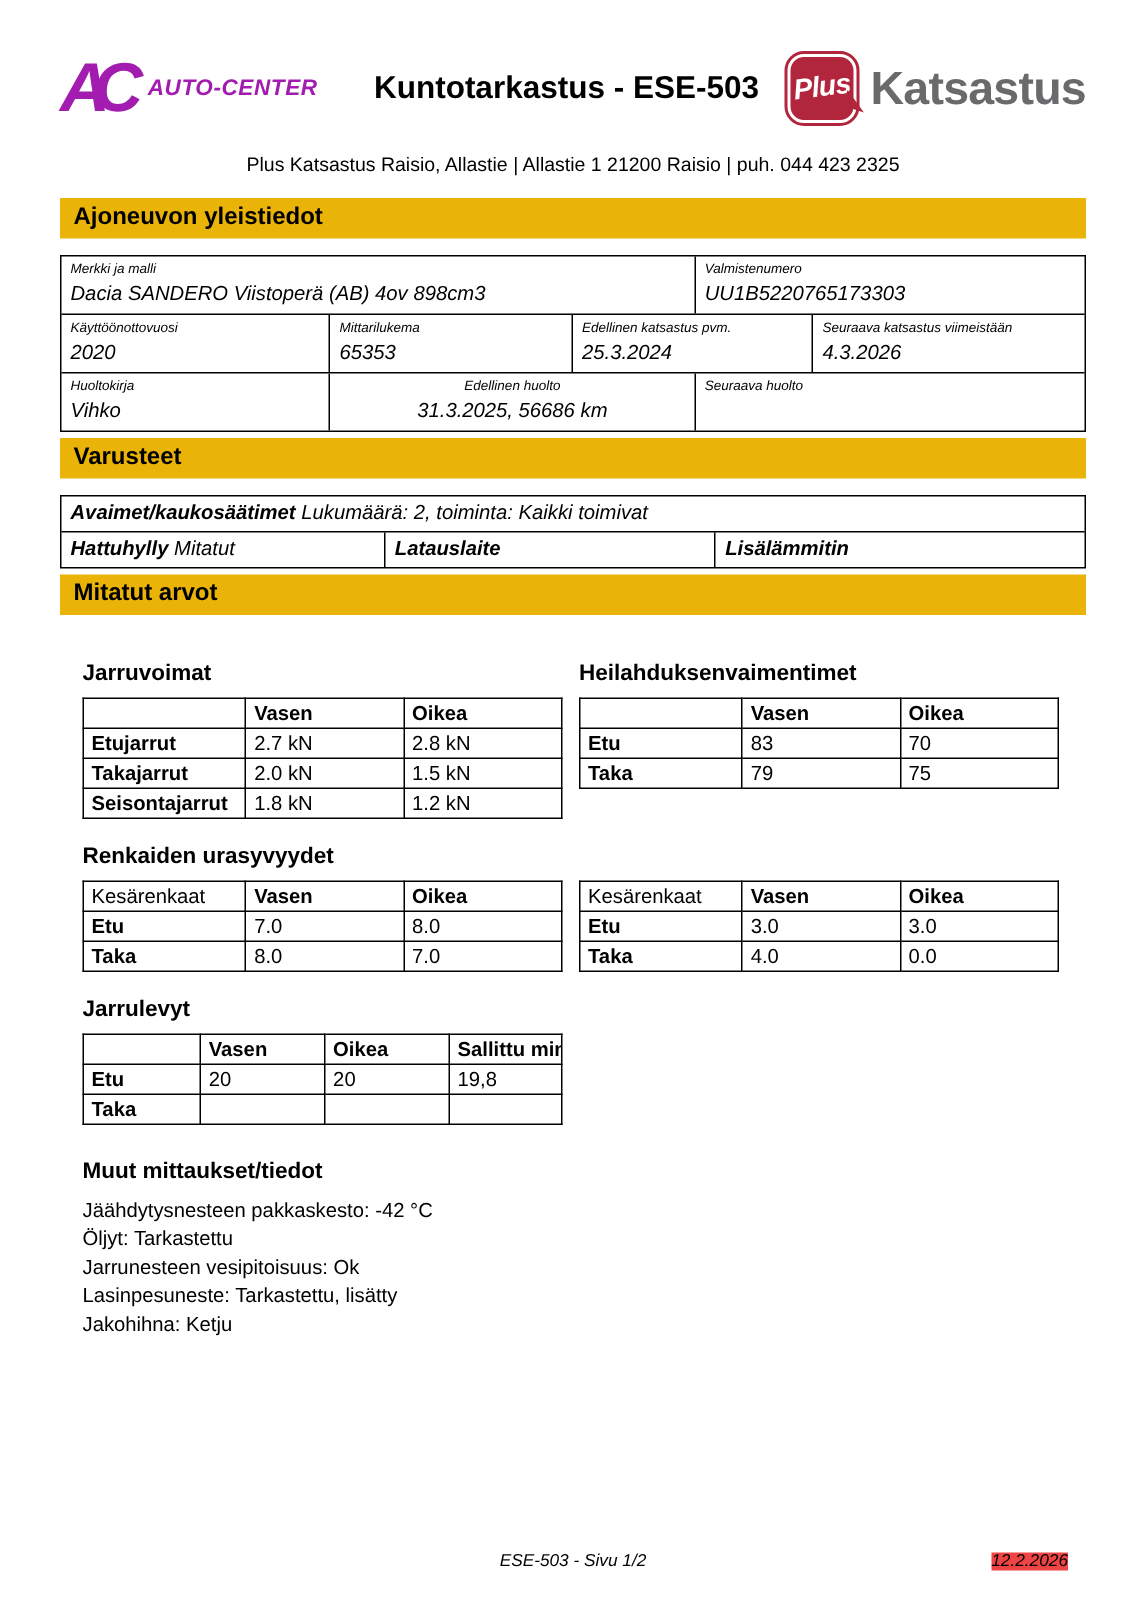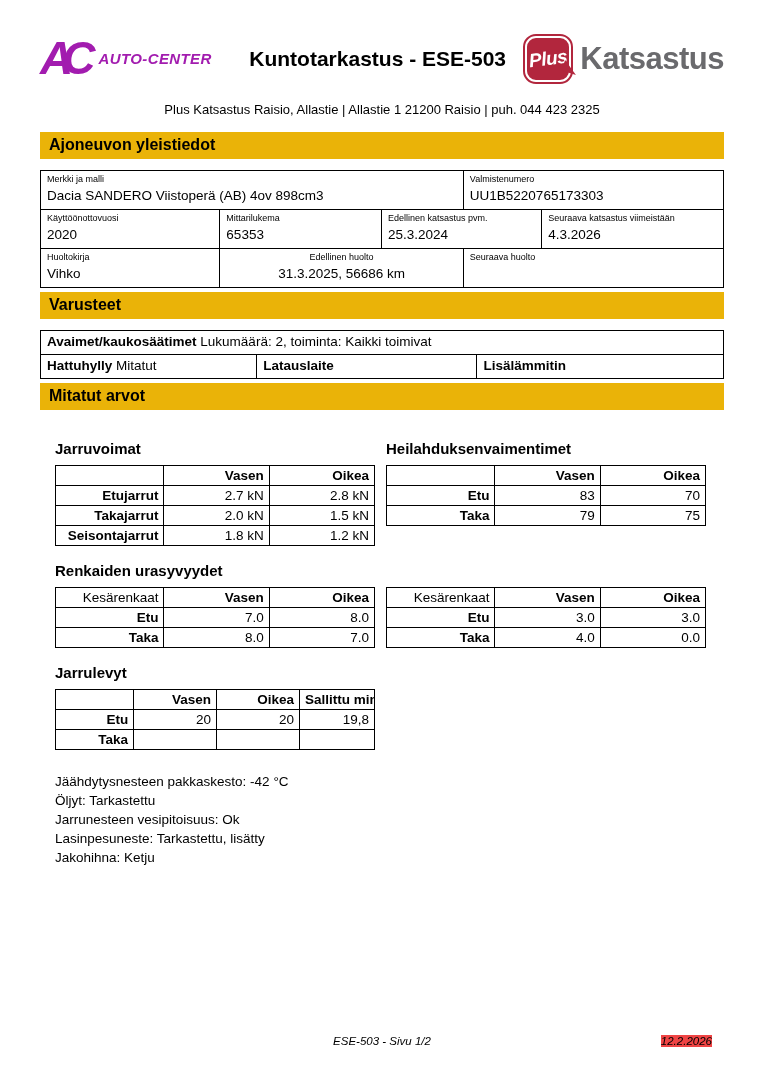--- a/index.html
+++ b/index.html
@@ -33,21 +33,21 @@
   .katsastus-word { font-size:31px; font-weight:bold; color:#6a6a6d; letter-spacing:-0.5px; }
   .address { text-align:center; font-size:13px; margin-top:12px; }
 
   
   .bar { background:#eab308; font-weight:bold; font-size:16px; padding:4px 9px 5px; }
   .bar-1 { margin-top:15px; }
   .bar-2 { margin-top:4px; }
   .bar-3 { margin-top:4px; }
 
   
-  .grid { border:1px solid #000; margin-top:11px; }
+  .grid { border:1px solid #000; margin-top:11px;font-style:italic; }
   .grid-row { display:flex; border-bottom:1px solid #000; }
   .grid-row:last-child { border-bottom:none; }
   .grid-cell { border-right:1px solid #000; padding:2px 6px 3px; height:38px; overflow:hidden; }
   .grid-cell:last-child { border-right:none; }
   .cell-label { font-size:9px; line-height:12px; }
   .cell-value { font-size:13.5px; line-height:17px; margin-top:2px; white-space:nowrap; }
   .w62 { width:62%; } .w38 { width:38%; }
   .w26a { width:26.3%; } .w24a { width:23.7%; } .w23 { width:23.5%; } .w26b { width:26.5%; }
   .w36 { width:35.7%;text-align:center; }
   .eq-cell { height:23px; padding:2px 6px; font-size:13.5px; line-height:17px; white-space:nowrap; overflow:hidden; }
@@ -58,21 +58,21 @@
   .meas-label { font-weight:bold; font-size:15px; }
   .meas-row { display:flex; align-items:flex-start; }
   .mt-brakes { margin-top:30px; }
   .mt-tires  { margin-top:16px; }
   .mt-discs  { margin-top:16px; }
   .group-left  { margin-left:15px; width:320px; }
   .group-right { margin-left:11px; width:320px; }
   .tire-tables { display:flex; align-items:flex-start; margin-left:15px; }
   .tire-tables table:last-child { margin-left:11px; }
   table.meas { border-collapse:collapse; width:320px; table-layout:fixed; margin-top:8px; }
-  table.meas td { border:1.5px solid #000; font-size:13.5px; padding:1px 5px 2px; height:20px; vertical-align:middle; white-space:nowrap; overflow:hidden;text-align:right; }
+  table.meas td { border:1.5px solid #000; font-size:13.5px; padding:1px 5px 2px; height:20px; vertical-align:middle; white-space:nowrap; overflow:hidden; }
   td.hdr { font-weight:bold; }
   td.hdr-reg { font-weight:normal; }
   td.name { font-weight:bold; }
   .c34 { width:34%; } .c33 { width:33%; }
   .d24 { width:24.5%; } .d26 { width:26%; } .d25 { width:23.5%; }
 
   
   .other-block { margin-left:15px; margin-top:22px; }
   .other-lines { margin-top:8px; font-size:13.5px; line-height:19px; }
 
@@ -318,20 +318,21 @@
           <td class="name">Taka</td>
           <td></td>
           <td></td>
           <td></td>
         </tr>
       </tbody>
         </table>
     </div>
 
     <div class="other-block">
+      <div class="meas-label">Muut mittaukset/tiedot</div>
       <div class="other-lines">
         <div>Jäähdytysnesteen pakkaskesto: -42 °C</div>
         <div>Öljyt: Tarkastettu</div>
         <div>Jarrunesteen vesipitoisuus: Ok</div>
         <div>Lasinpesuneste: Tarkastettu, lisätty</div>
         <div>Jakohihna: Ketju</div>
       </div>
     </div>
 
   </div>

